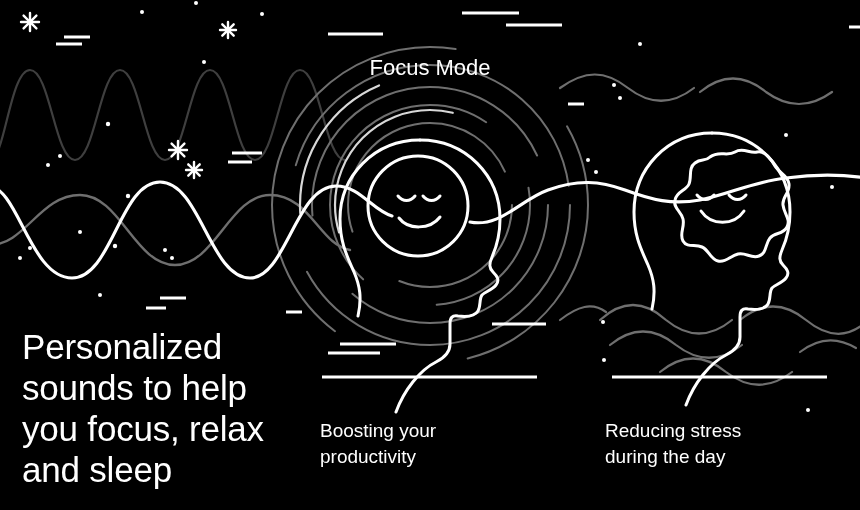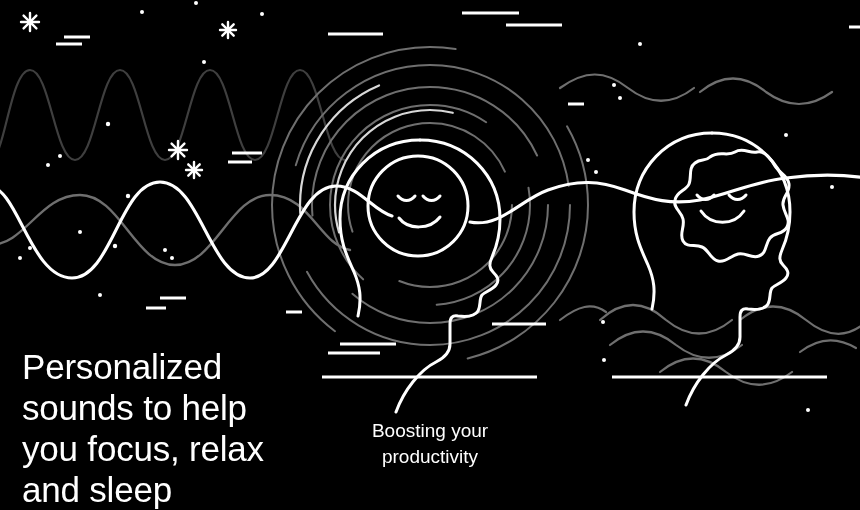--- a/index.html
+++ b/index.html
@@ -32,21 +32,20 @@
     position: absolute;
     left: 22px;
     top: 326px;
     width: 300px;
     color: #ffffff;
     font-size: 35px;
     line-height: 41px;
     font-weight: 400;
     letter-spacing: -0.2px;
     white-space: pre-line;
-    margin-top: 20px;
   }
 
   
   .mode-label {
     position: absolute;
     color: #ffffff;
     font-size: 22px;
     line-height: 26px;
     font-weight: 400;
     text-align: center;
@@ -55,21 +54,20 @@
   .mode-label.focus { left: 320px; top: 55px; width: 220px; }
   .mode-label.relax { left: 605px; top: 55px; width: 225px; }
 
   
   .caption {
     position: absolute;
     color: #ffffff;
     font-size: 19px;
     line-height: 26px;
     font-weight: 400;
-    text-align: center;
     white-space: pre-line;
   }
   .caption.focus { left: 320px; top: 418px; width: 220px; }
   .caption.relax { left: 605px; top: 418px; width: 225px; }
 </style>
 </head>
 <body>
 
 <div class="stage">
 
@@ -269,19 +267,22 @@
         <path d="M 701 211 C 711 226 734 226 744 211"></path>
       </g>
     </svg>
   </div>
 
   <div class="headline">Personalized
 sounds to help
 you focus, relax
 and sleep</div>
 
+  <div class="mode-label focus">Focus Mode</div>
 
 
   <div class="caption focus">Boosting your
 productivity</div>
 
+  <div class="caption relax">Reducing stress
+during the day</div>
 
 </div>
 
 </body></html>

